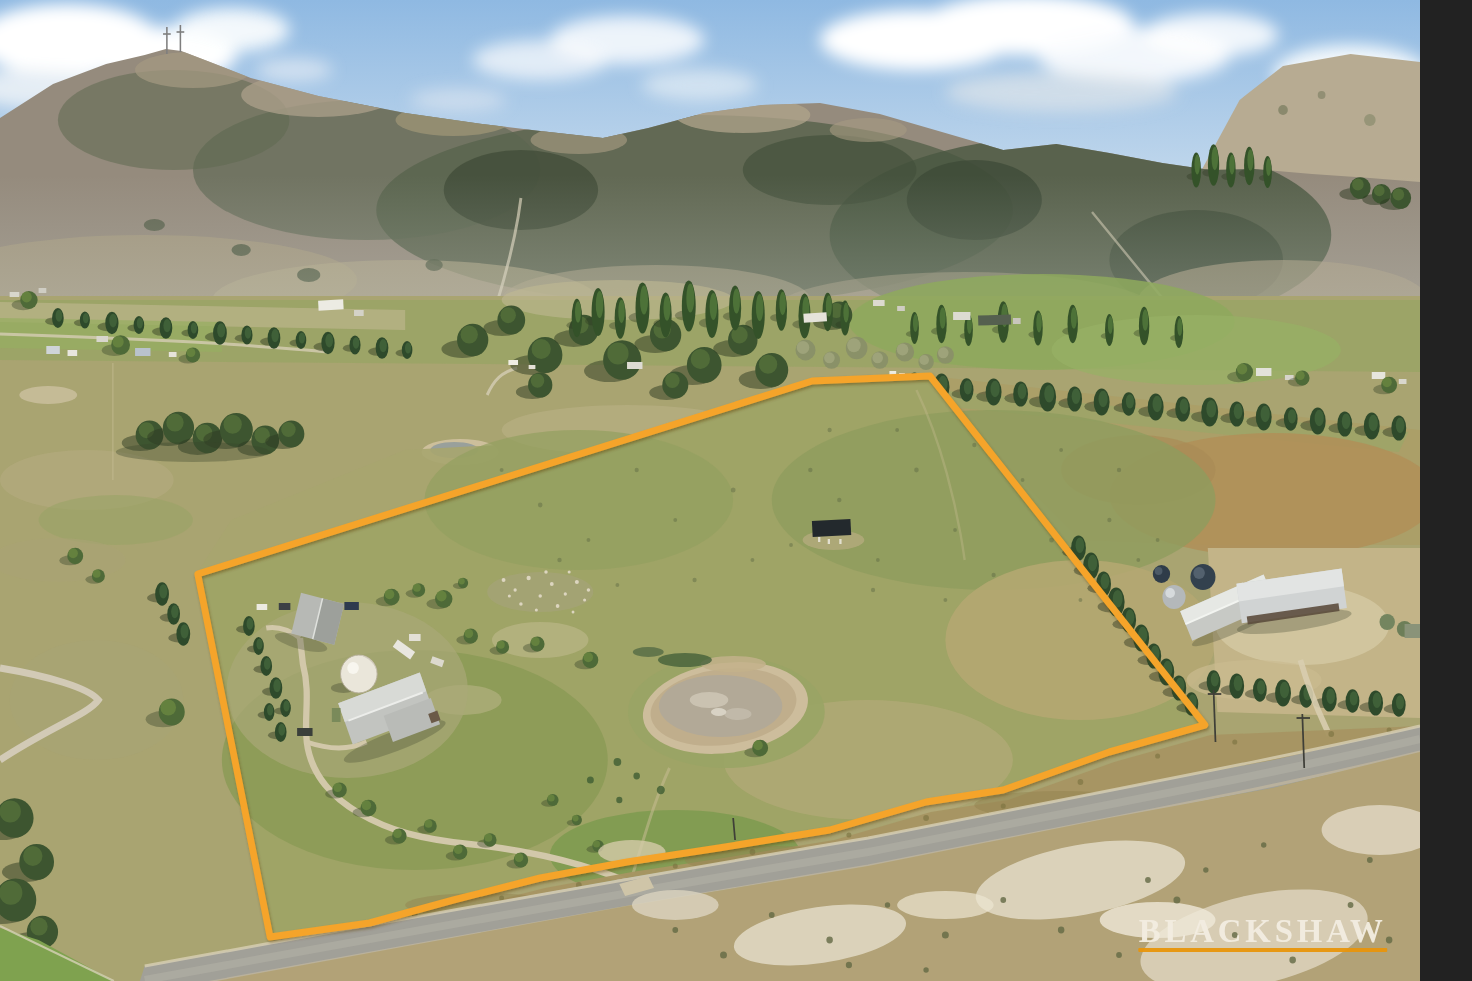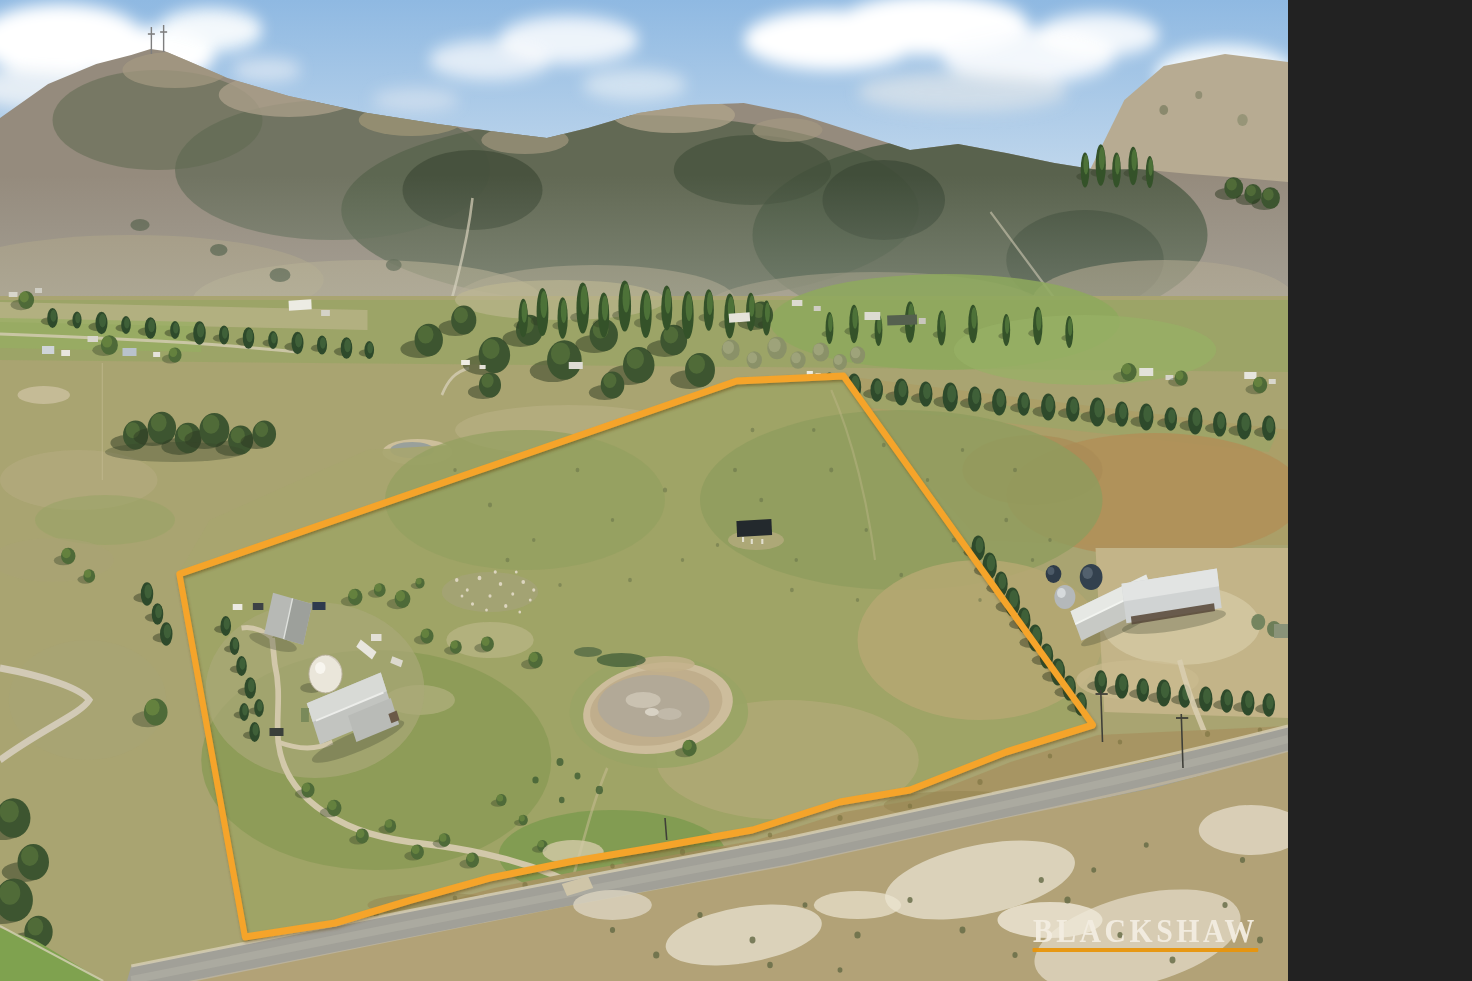--- a/index.html
+++ b/index.html
@@ -1,16 +1,16 @@
 <!DOCTYPE html>
 <html><head>
 <meta charset="utf-8">
 <style>
   html,body{margin:0;padding:0;background:#222;}
-  #stage{position:relative;width:1288px;height:981px;overflow:hidden;
+  #stage{position:relative;width:1420px;height:981px;overflow:hidden;
          font-family:"Liberation Sans",sans-serif;}
   #stage svg{display:block;width:100%;height:100%;}
   .wm-text{font-family:"Liberation Serif","DejaVu Serif",serif;font-weight:bold;
            letter-spacing:4px;}
 </style>
 </head>
 <body>
 
 <div id="stage">
 <svg viewBox="0 0 1472 981" preserveAspectRatio="none" role="img">

